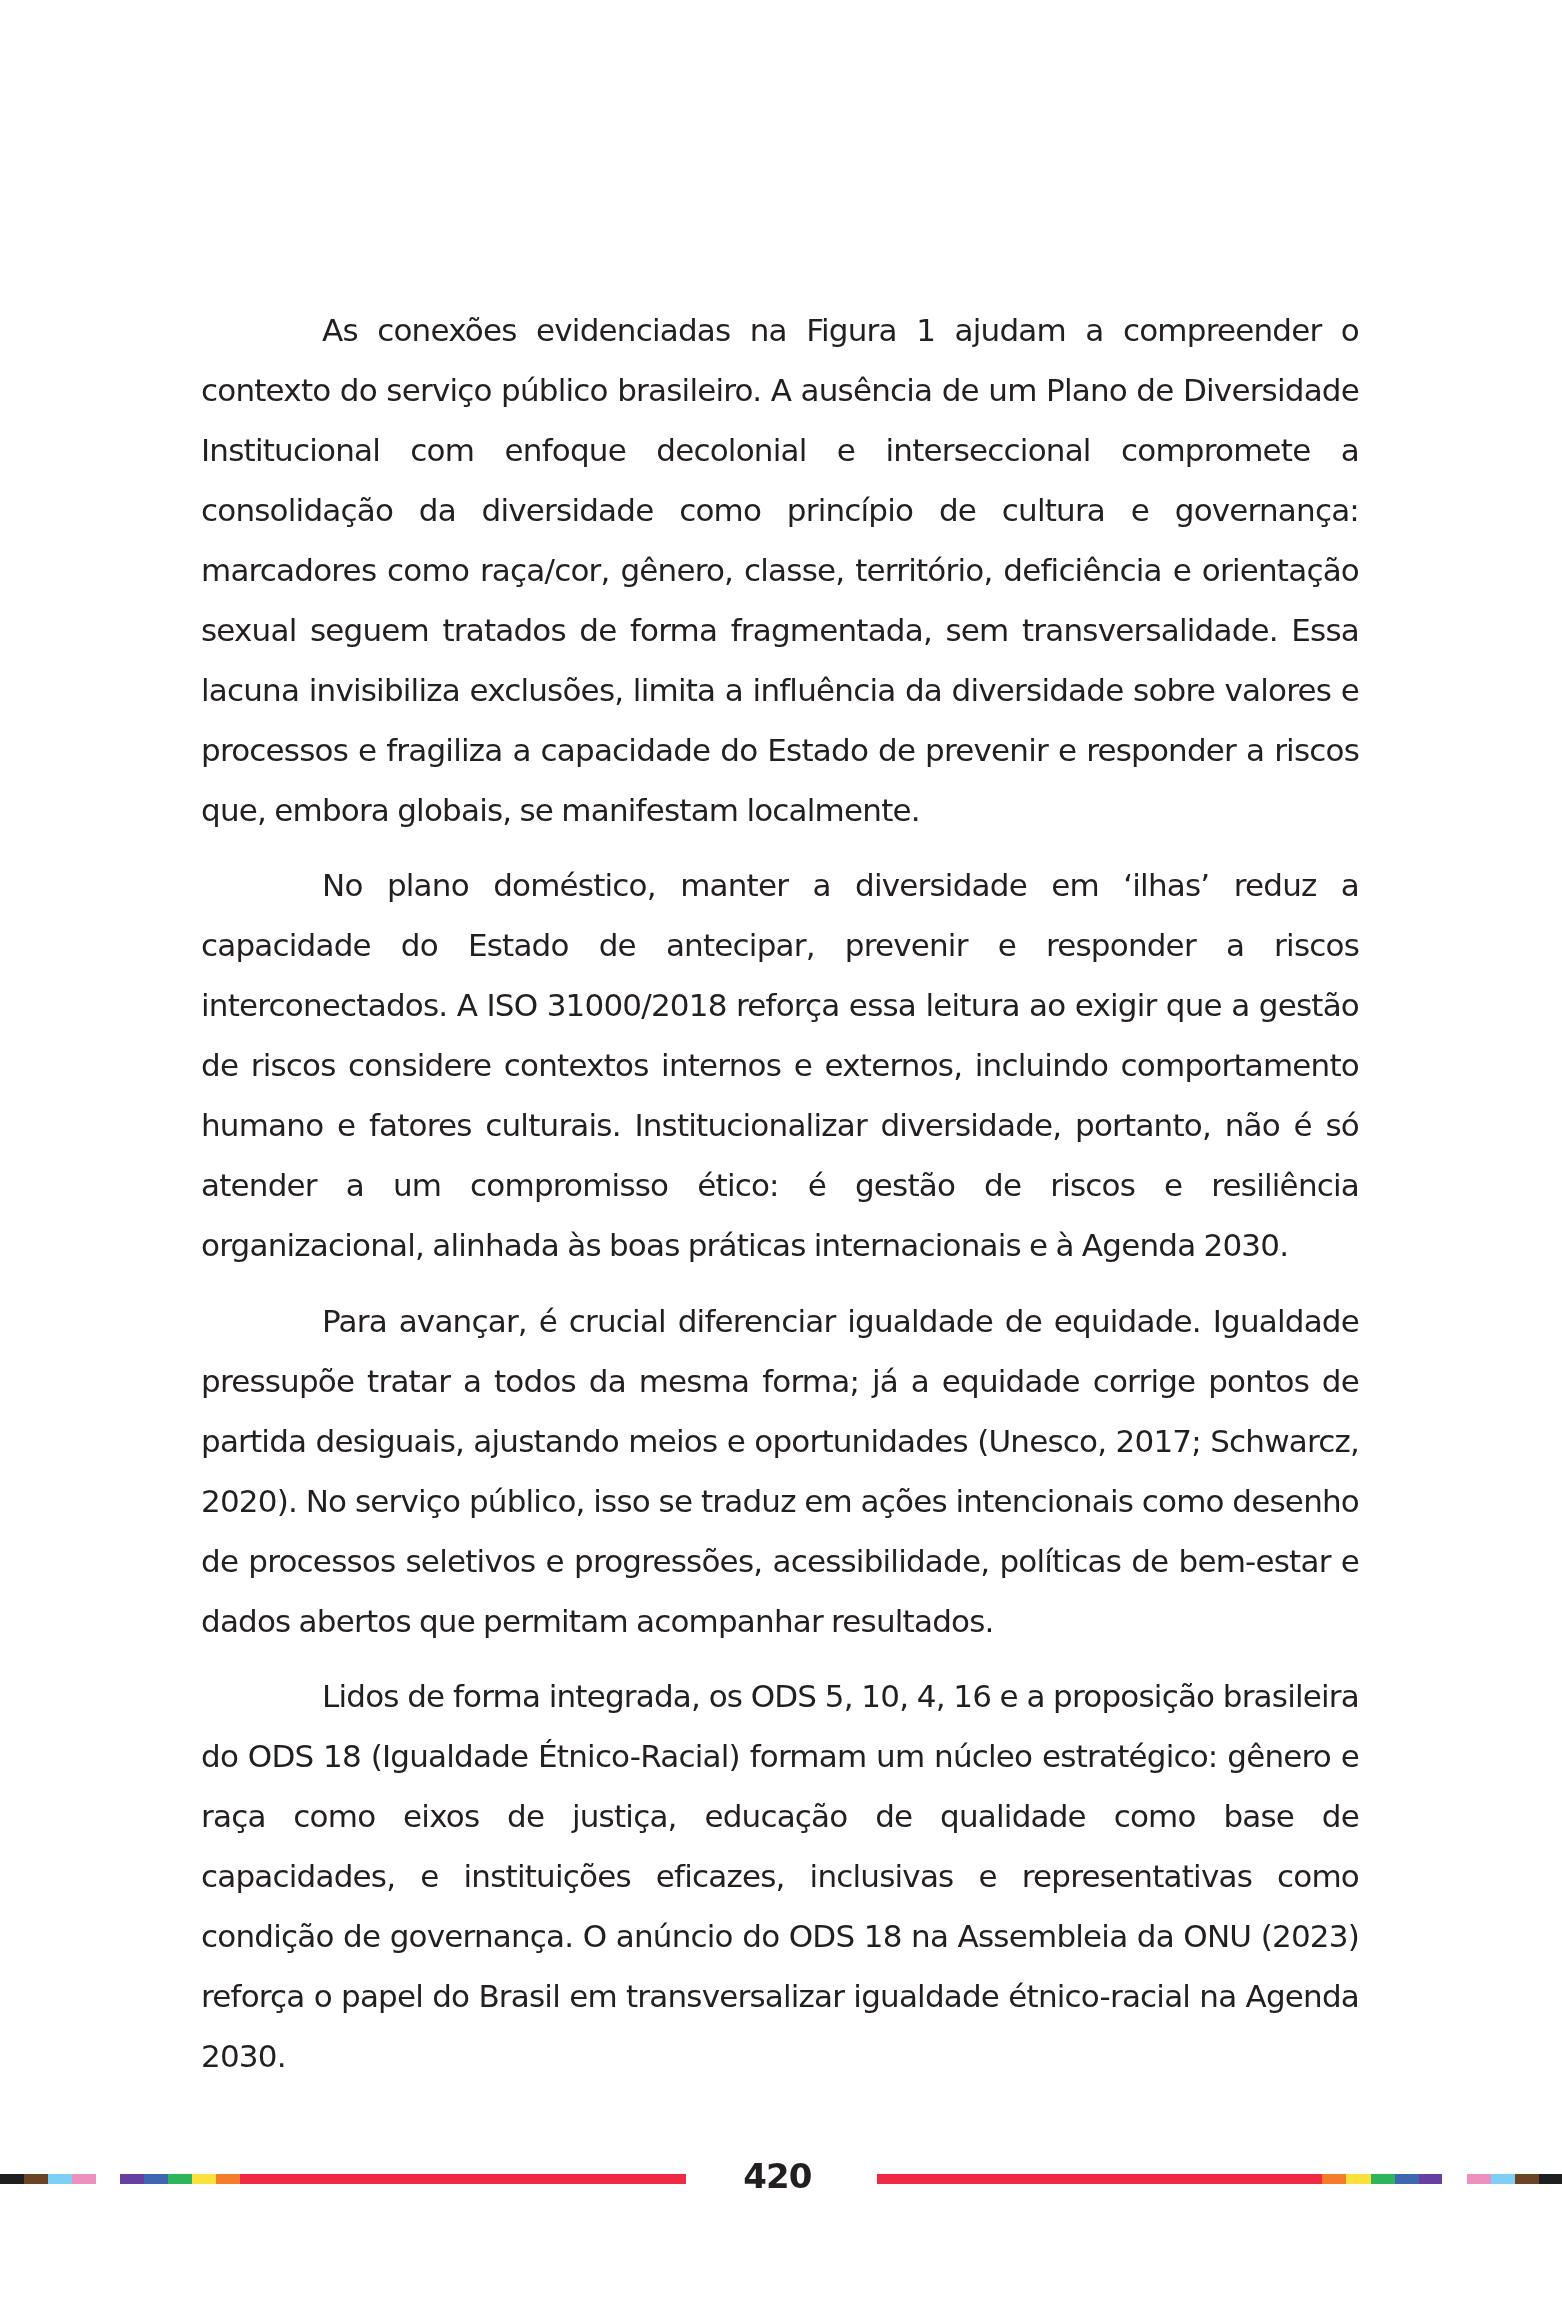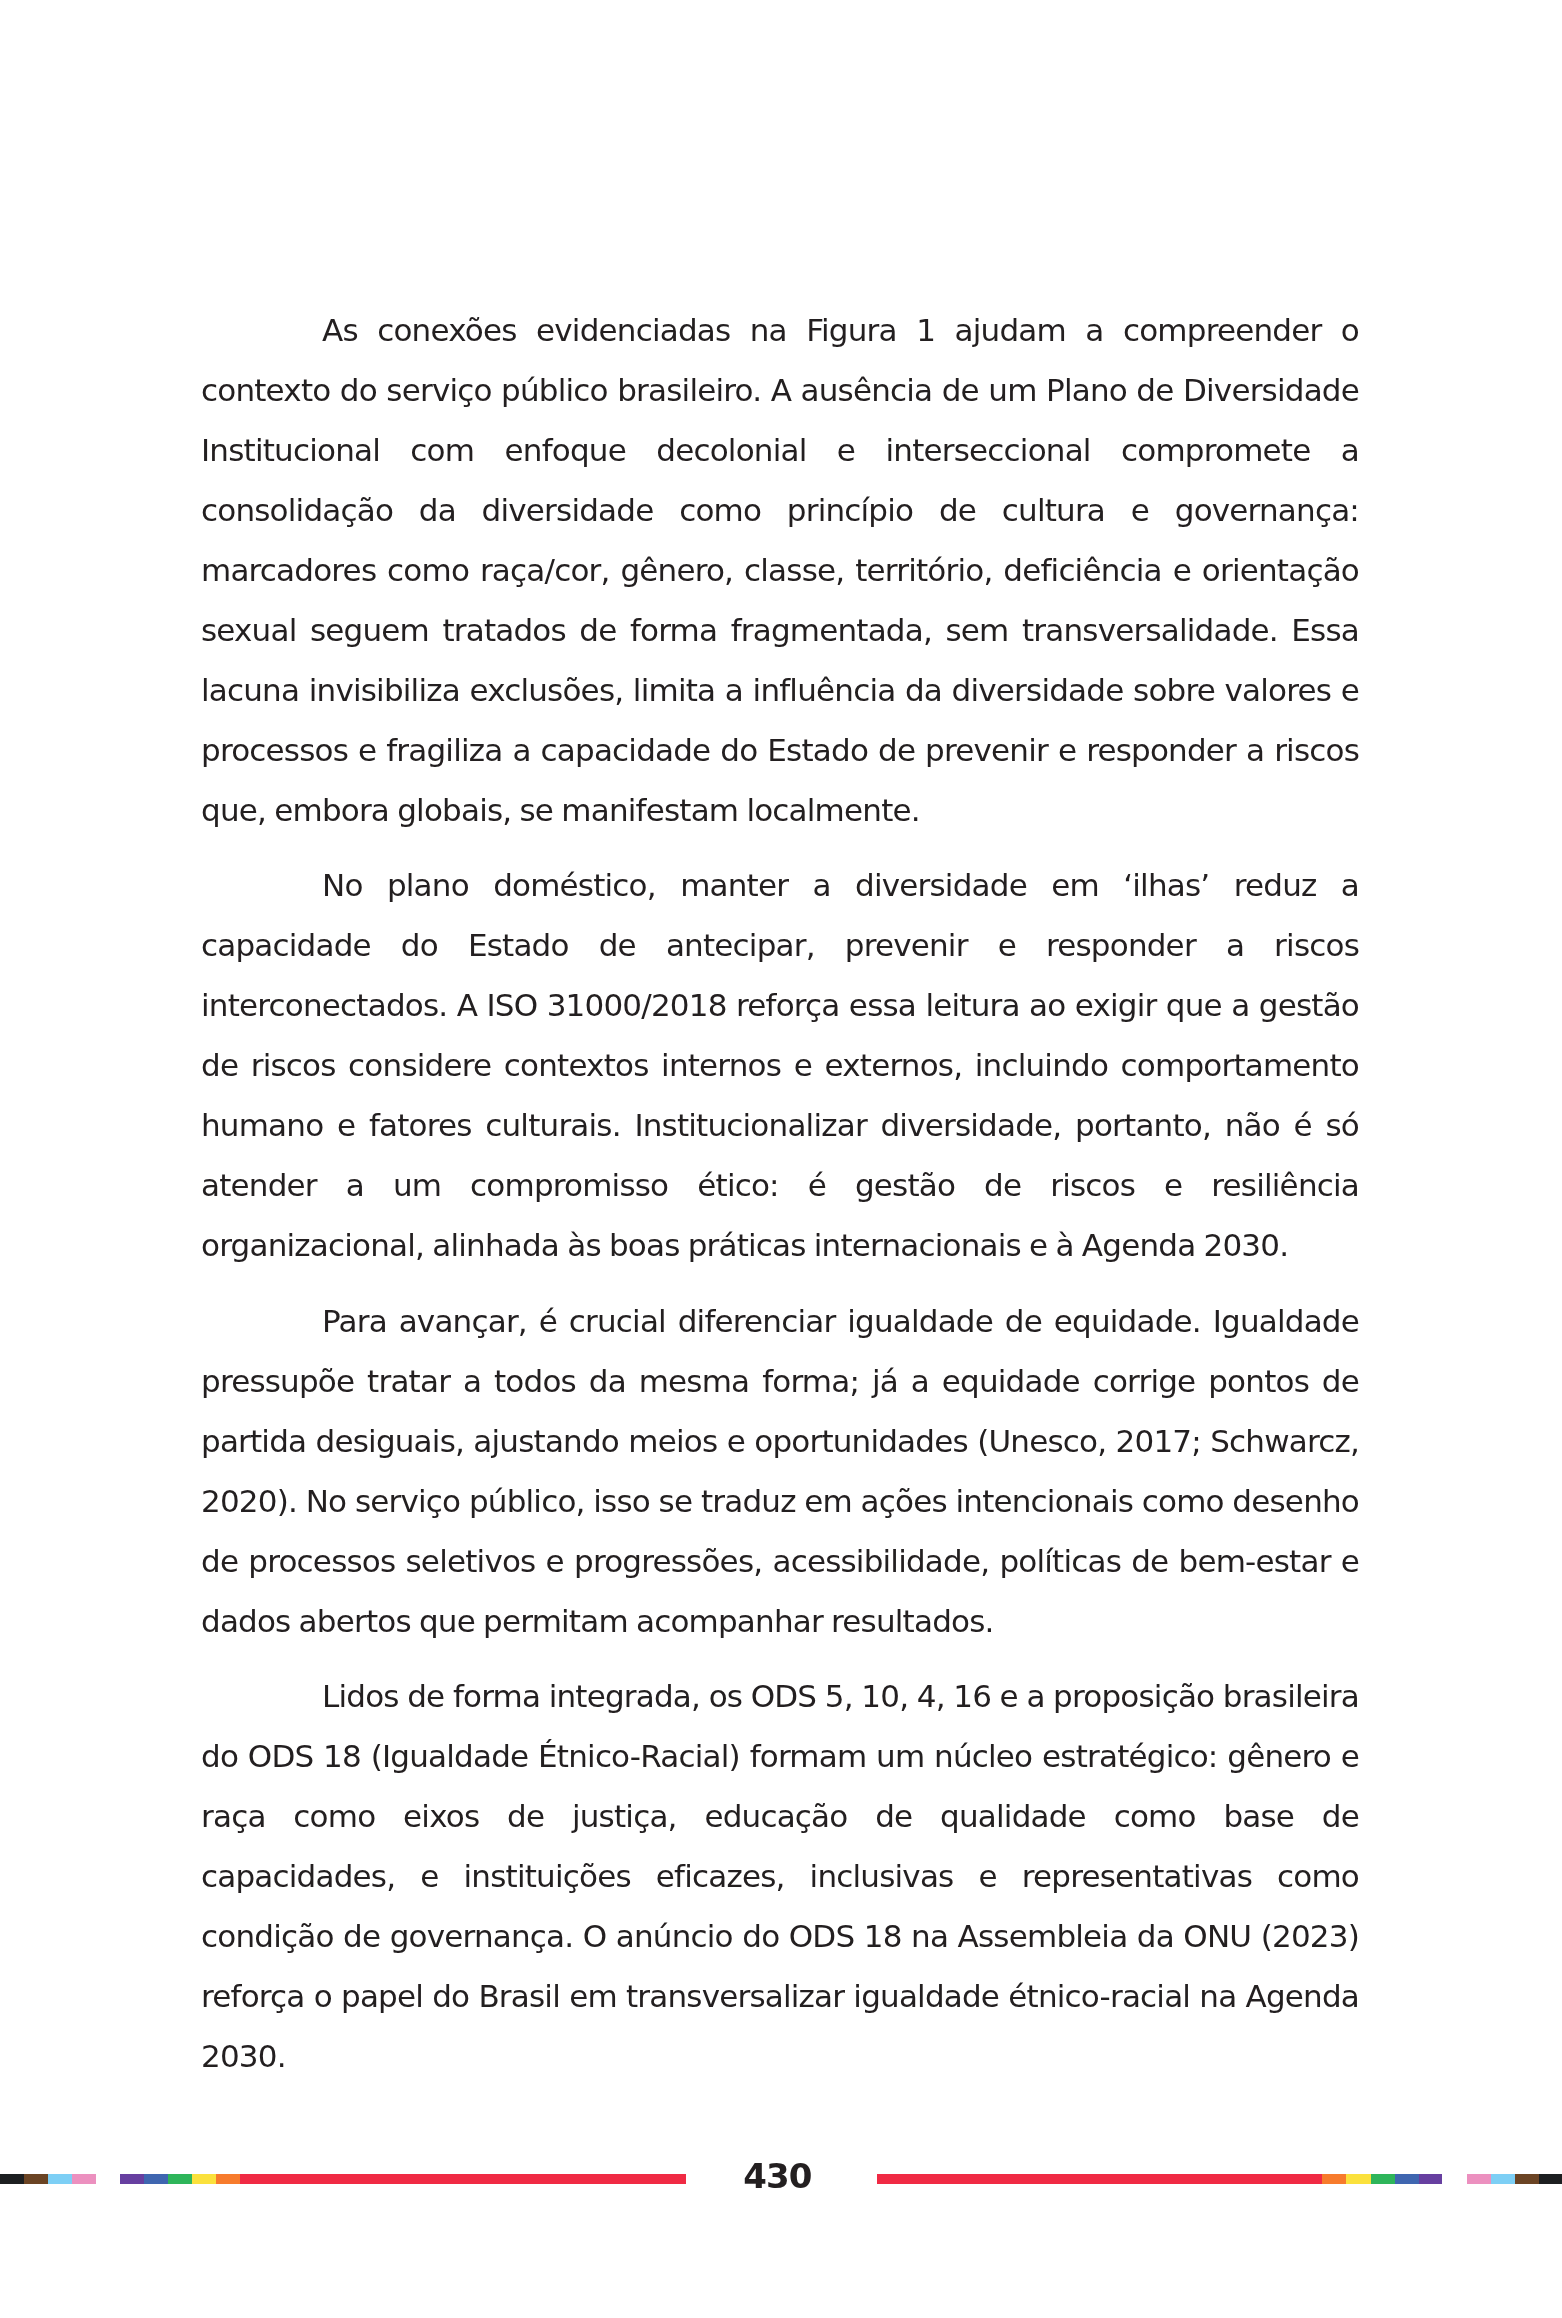--- a/index.html
+++ b/index.html
@@ -49,21 +49,21 @@
   <div class="seg" style="left: 48px; width: 24px; background: rgb(125, 207, 245);"></div>
   <div class="seg" style="left: 72px; width: 24px; background: rgb(236, 144, 191);"></div>
   <div class="seg" style="left: 120px; width: 24px; background: rgb(103, 63, 160);"></div>
   <div class="seg" style="left: 144px; width: 24px; background: rgb(63, 102, 176);"></div>
   <div class="seg" style="left: 168px; width: 24px; background: rgb(46, 181, 90);"></div>
   <div class="seg" style="left: 192px; width: 24px; background: rgb(251, 225, 60);"></div>
   <div class="seg" style="left: 216px; width: 24px; background: rgb(247, 123, 44);"></div>
   <div class="seg" style="left: 240px; width: 446px; background: rgb(240, 42, 68);"></div>
 </div>
 
-<div class="page-number">430</div>
+<div class="page-number">420</div>
 
 <div class="footer-bar" style="left:877px;width:685px;">
   <div class="seg" style="left: 0px; width: 445px; background: rgb(240, 42, 68);"></div>
   <div class="seg" style="left: 445px; width: 24px; background: rgb(247, 123, 44);"></div>
   <div class="seg" style="left: 469px; width: 25px; background: rgb(251, 225, 60);"></div>
   <div class="seg" style="left: 494px; width: 24px; background: rgb(46, 181, 90);"></div>
   <div class="seg" style="left: 518px; width: 24px; background: rgb(63, 102, 176);"></div>
   <div class="seg" style="left: 542px; width: 23px; background: rgb(103, 63, 160);"></div>
   <div class="seg" style="left: 590px; width: 24px; background: rgb(236, 144, 191);"></div>
   <div class="seg" style="left: 614px; width: 25px; background: rgb(125, 207, 245);"></div>

